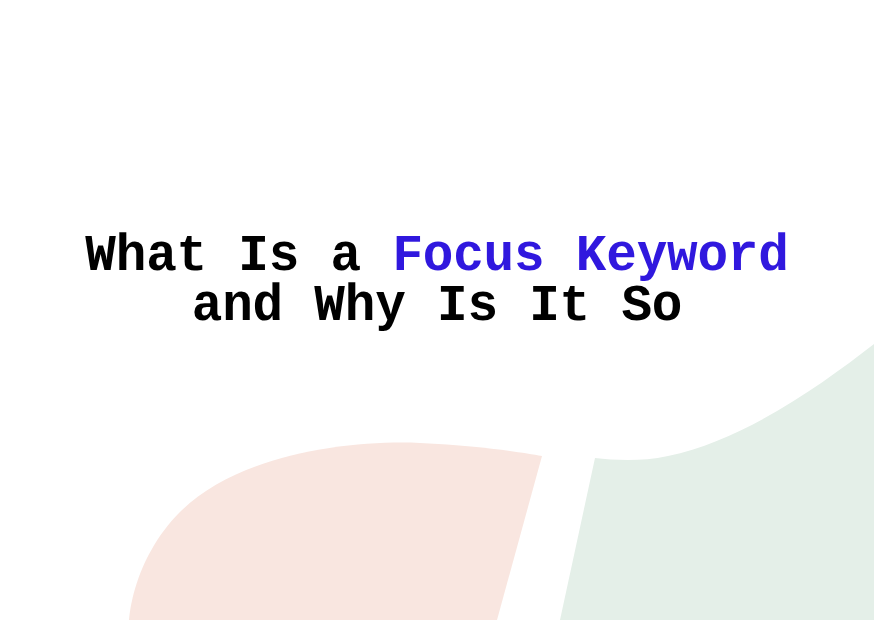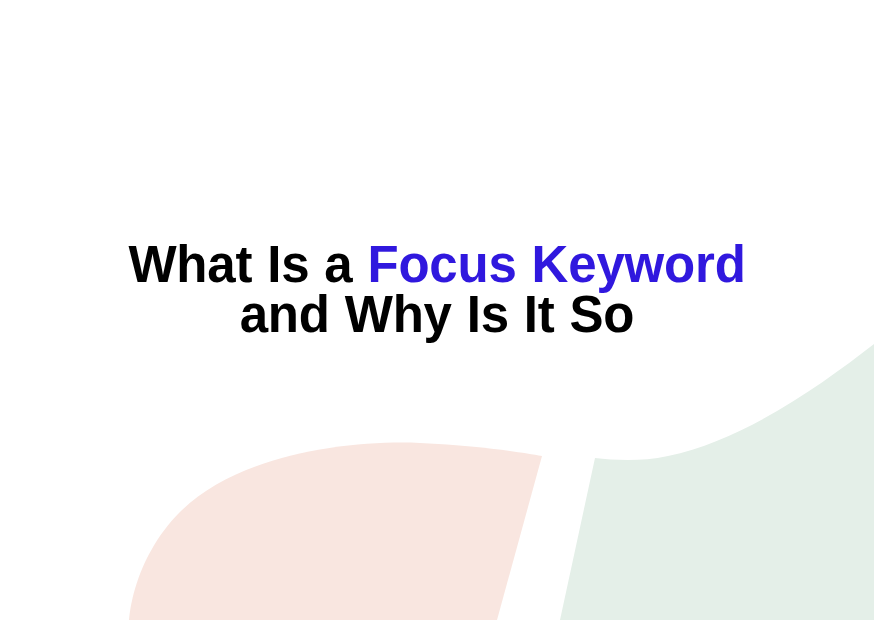--- a/index.html
+++ b/index.html
@@ -29,23 +29,23 @@
   }
   #headline-block {
     position: absolute;
     left: 0;
     top: 232px;
     width: 874px;
     z-index: 2;
     text-align: center;
   }
   .headline {
-    margin: 8px;
+    margin: 0;
     padding: 0;
-    font-family: Liberation Sans, sans-serif;
+    font-family: Liberation Mono, monospace;
     font-weight: bold;
     font-size: 51px;
     line-height: 50px;
     letter-spacing: -0.2px;
     color: #000000;
     word-spacing: 1px;
   }
   .headline .accent {
     color: #3018de;
   }

